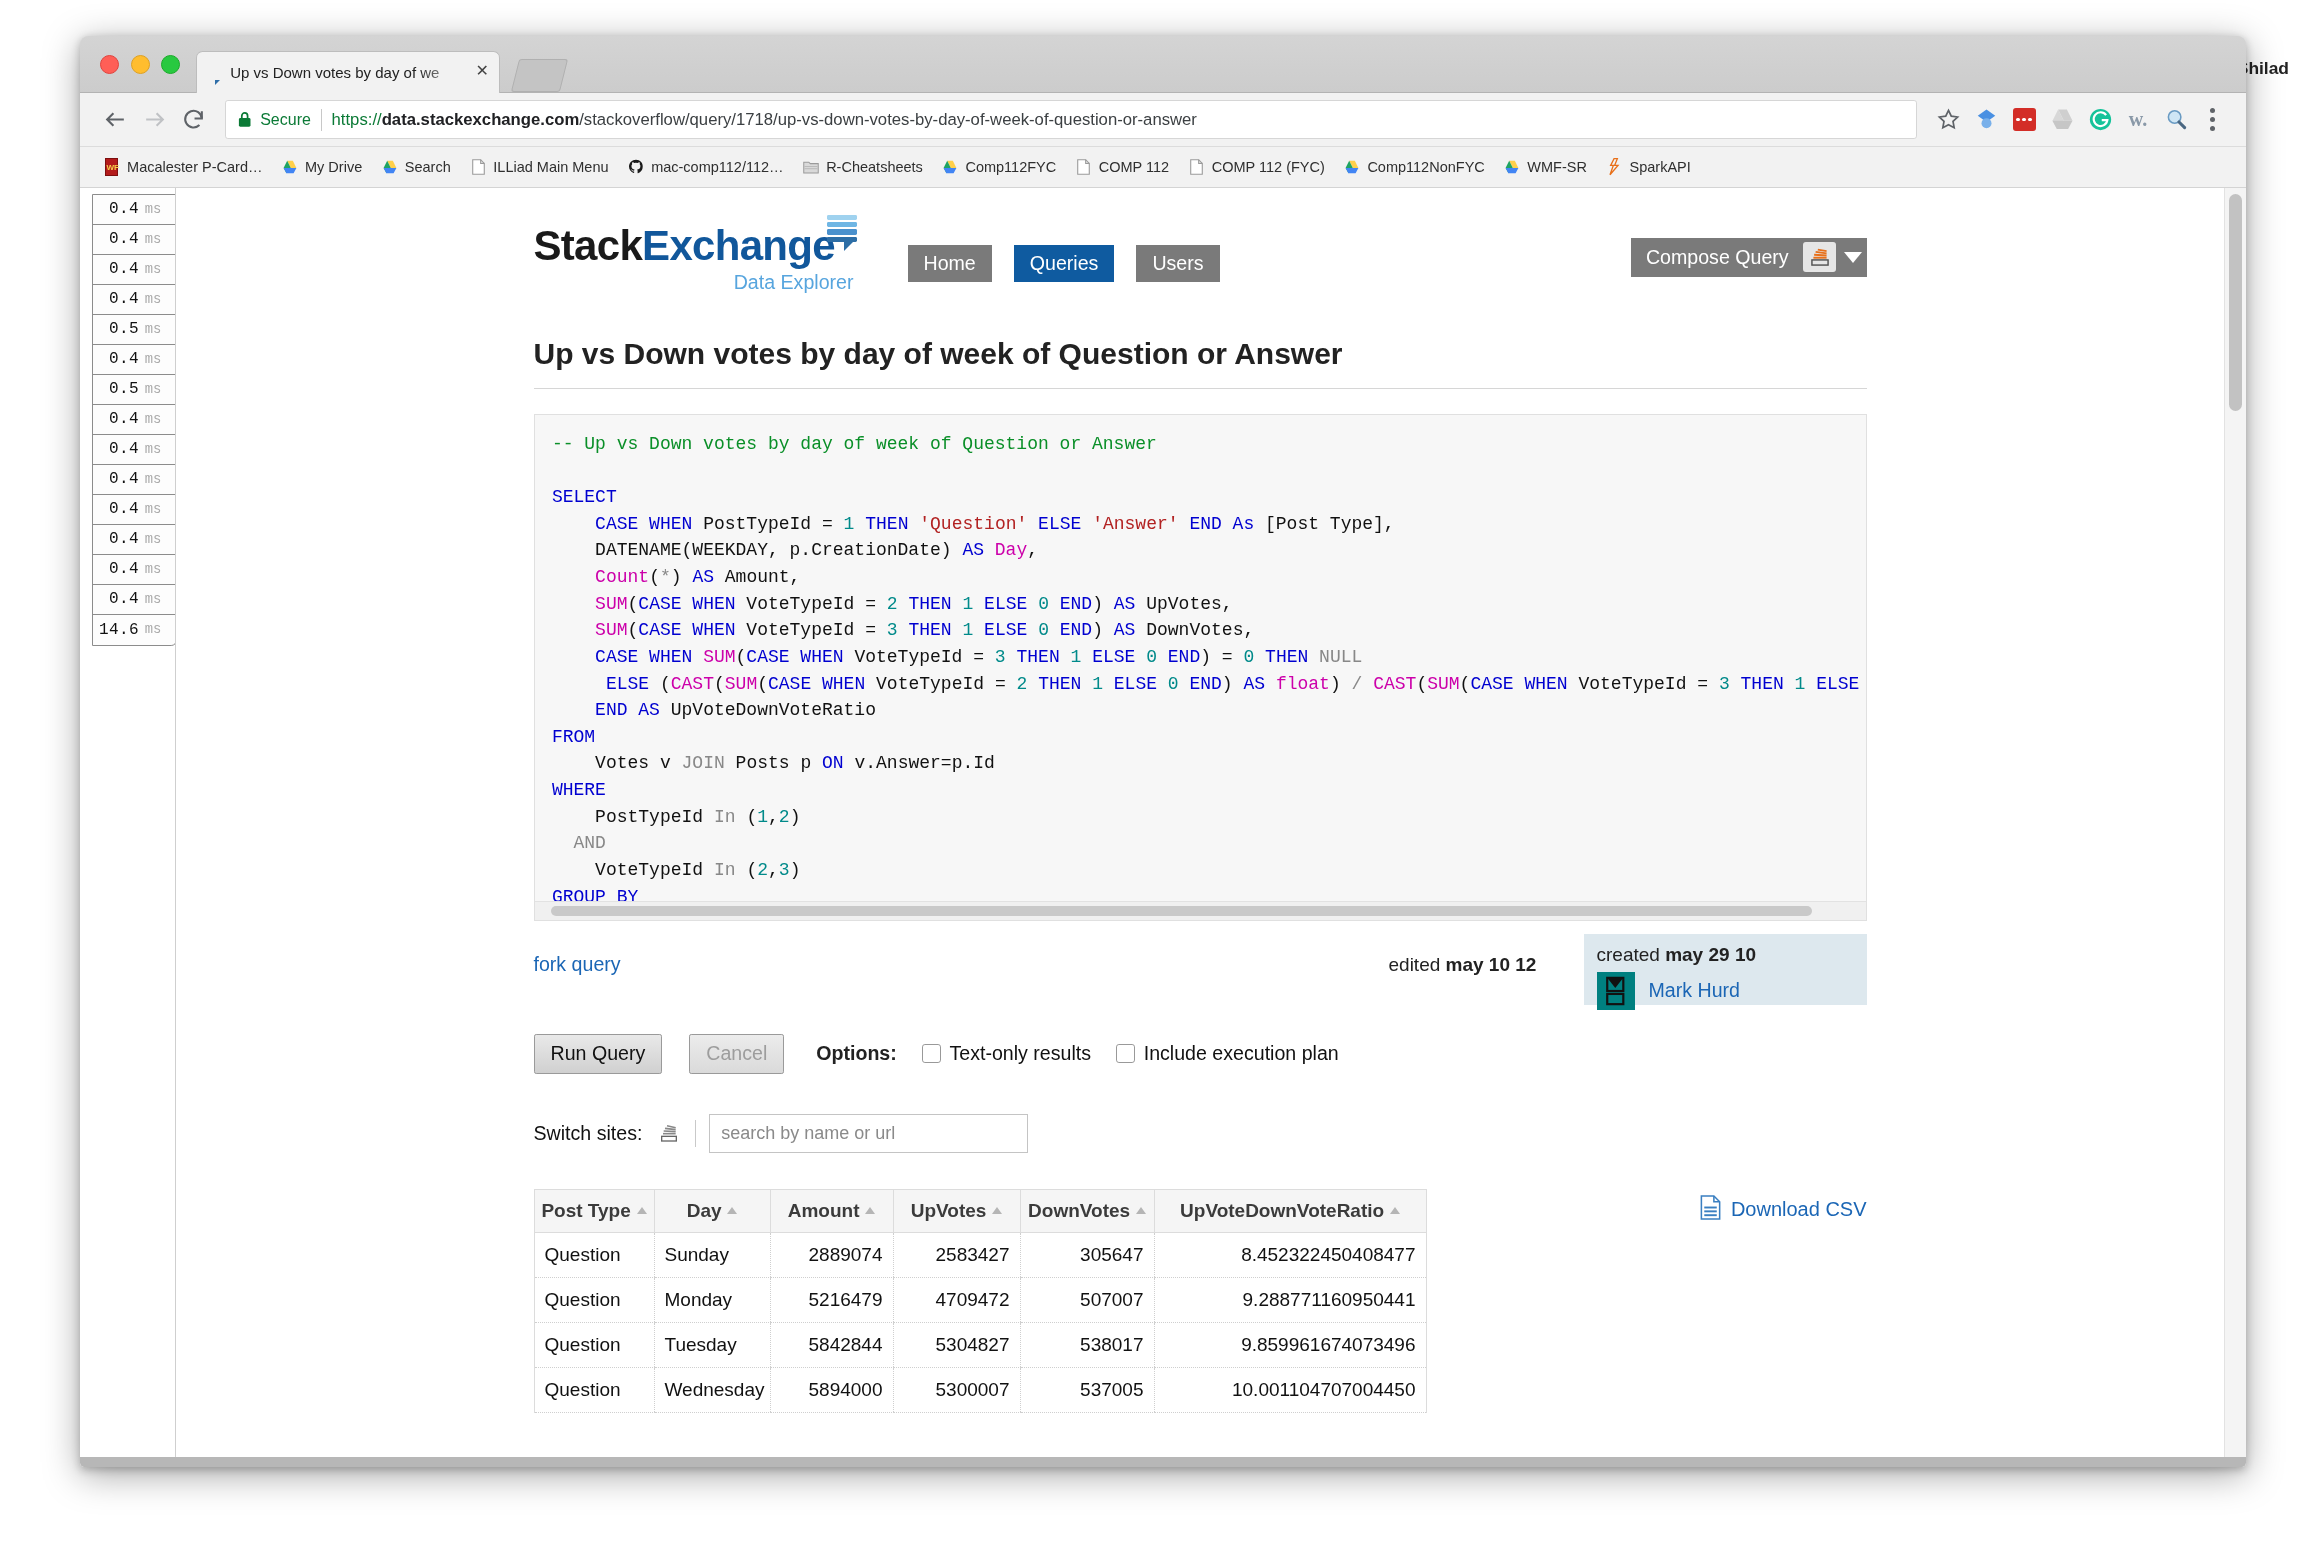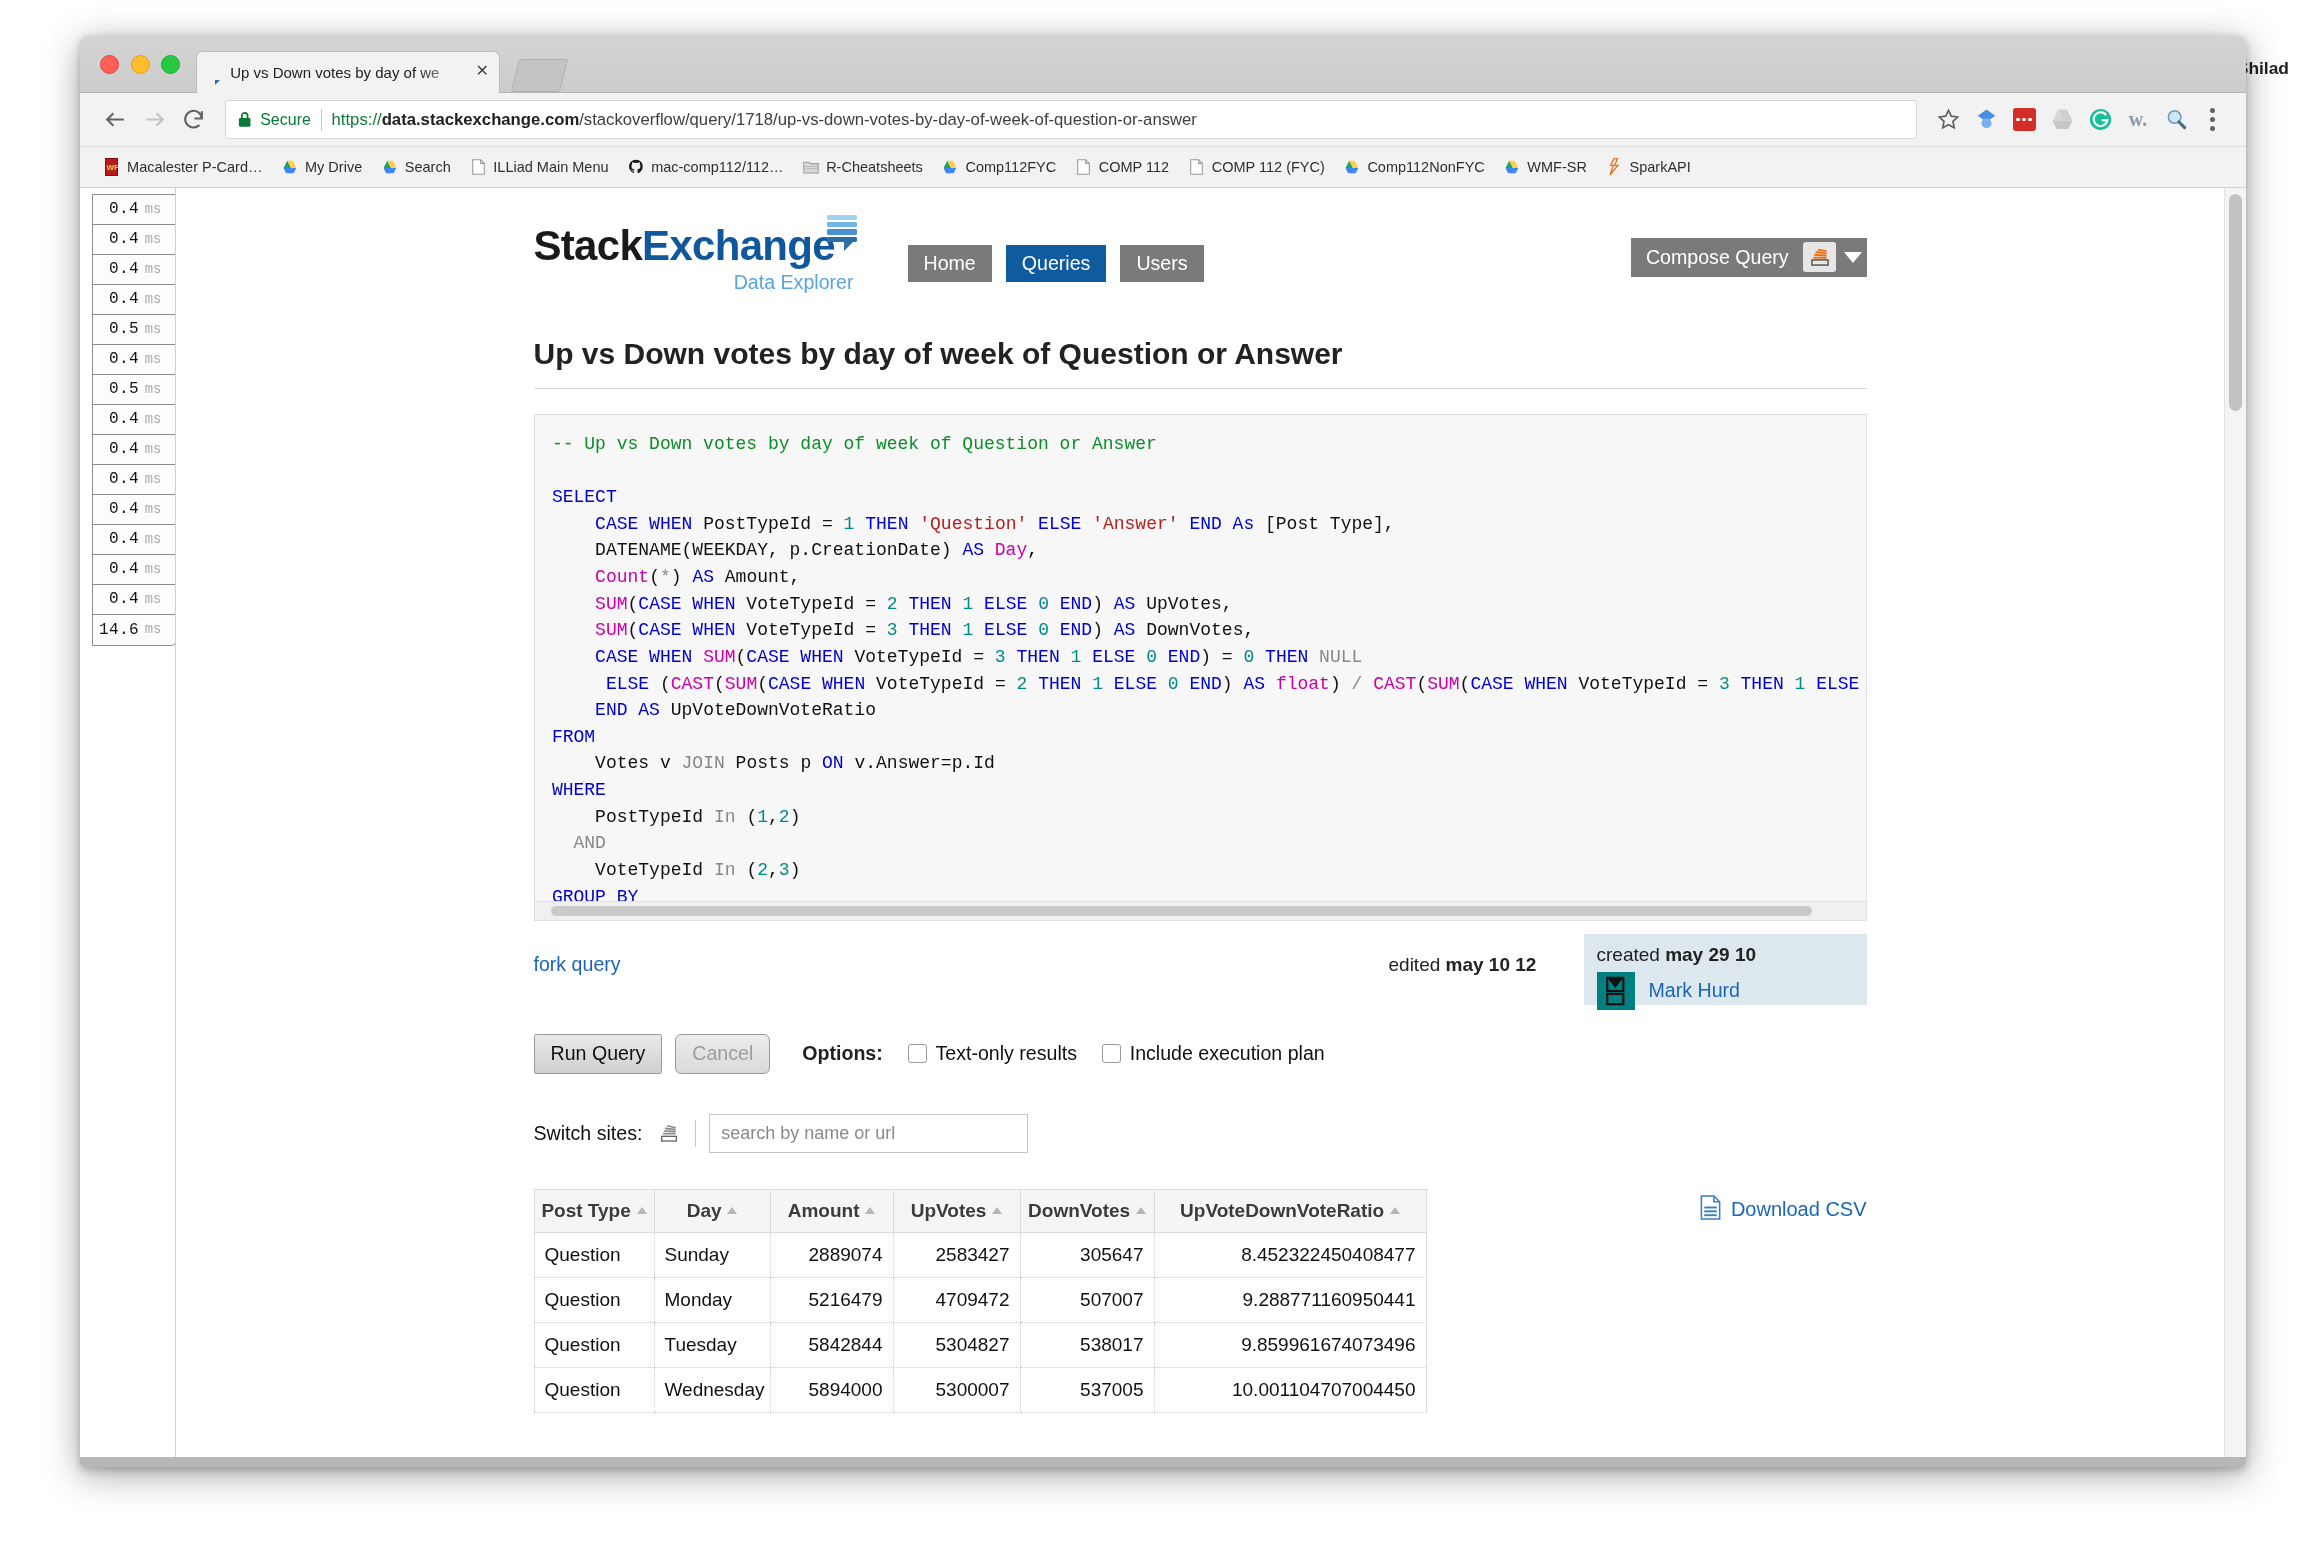--- a/index.html
+++ b/index.html
@@ -196,21 +196,21 @@
   #se-wordmark { font-size: 42px; font-weight: bold; letter-spacing: -0.7px; line-height: 1; }
   #se-wordmark .stack { color: #1a1a1a; }
   #se-wordmark .exchange { color: #11579b; }
   #se-sub { color: #57a5de; font-size: 19.6px; text-align: right; padding-right: 13px; margin-top: 4.3px; }
   #se-logo-icon {
     position: absolute; left: 293px; top: -10px;
     width: 30px; height: 38px;
   }
   .lg-bar { position: absolute; left: 0; width: 30px; height: 5.8px; border-radius: 1.4px; }
 
-  #se-nav { display: flex; gap: 14px; margin-left: 41px; margin-top: 20px; }
+  #se-nav { display: flex; gap: 22px; margin-left: 41px; margin-top: 20px; }
   .se-nav-btn {
     padding: 7.2px 16px;
     background: #7a7a7a; color: #ffffff;
     font-size: 19.6px;
   }
   .se-nav-btn.active { background: #0f5ba0; }
 
   #compose-wrap {
     position: absolute; right: 58px; top: 35px;
     display: flex; align-items: stretch;
@@ -306,21 +306,21 @@
     height: 48px;
   }
   .btn {
     border: 0.7px solid #9a9a9a;
     background: linear-gradient(#e9e9e9, #d0d0d0);
     padding: 7.2px 16px;
     font-size: 19.6px; color: #111;
     border-radius: 2.2px;
   }
   .btn.disabled { color: #9d9d9d; background: linear-gradient(#ececec, #dadada); }
-  #cancel-btn { margin-left: 13px; border-radius: 6px; }
+  #cancel-btn { margin-left: 27px; }
   #options-label { margin-left: 32px; font-size: 19.6px; font-weight: bold; color: #222; }
   .chk-wrap { display: flex; align-items: center; gap: 8.7px; margin-left: 25px; }
   .chk {
     width: 19px; height: 19px;
     border: 0.7px solid #999; border-radius: 2.9px; background: #fff;
   }
   .chk-label { font-size: 19.6px; color: #111; }
 
   
   #switch-row {

